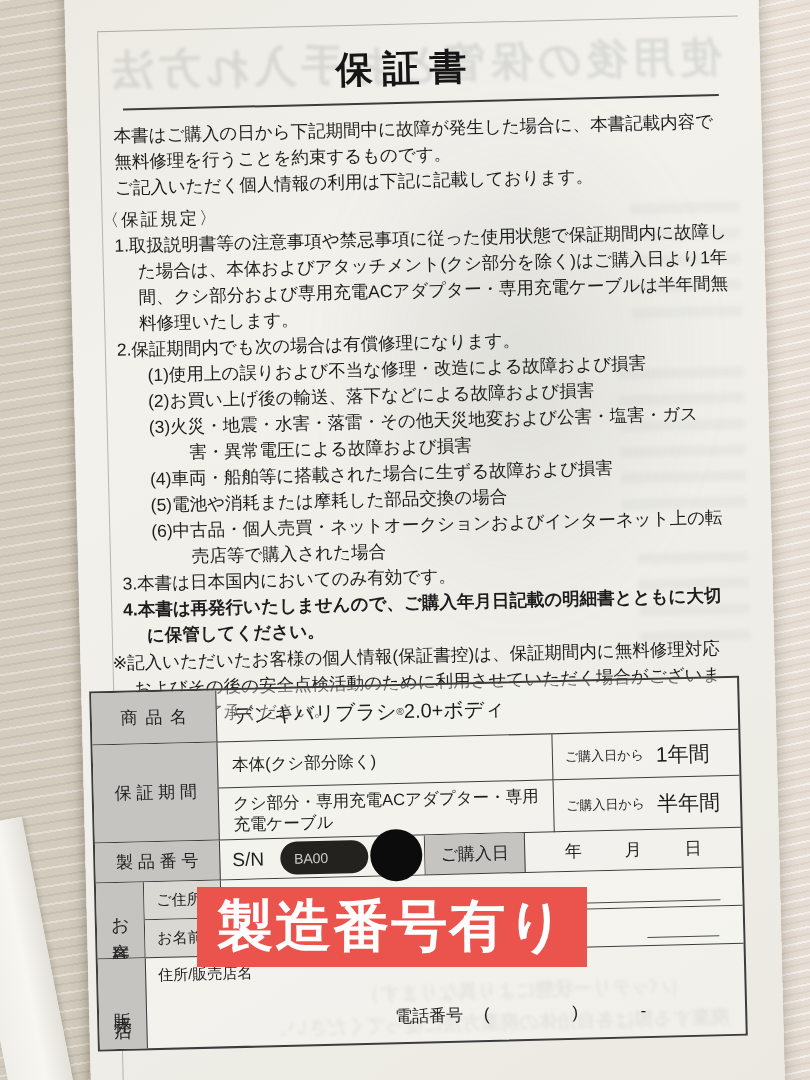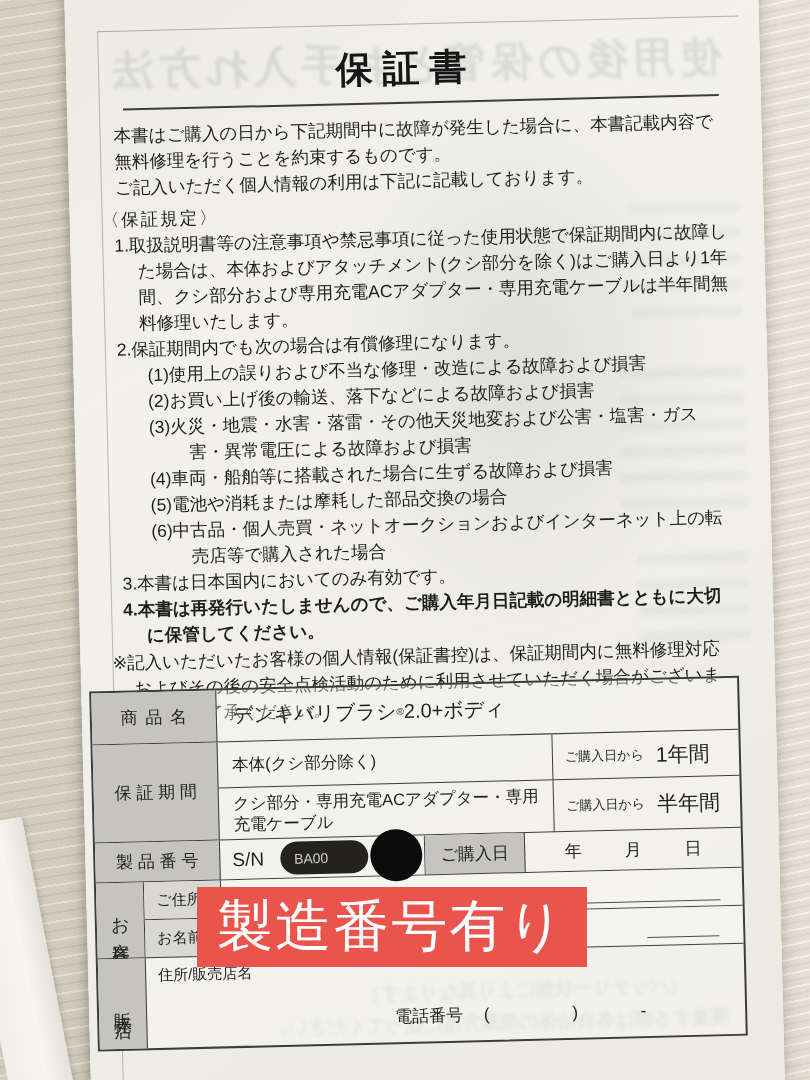--- a/index.html
+++ b/index.html
@@ -109,21 +109,21 @@
   .c-seller{flex-direction:column;align-items:stretch;justify-content:flex-start;}
   .seller-addr{padding:8px 0 0 12px;font-size:15px;}
   .phone-row{position:absolute;left:248px;bottom:14px;font-size:17px;white-space:nowrap;}
   .phone-row .po{margin-left:16px;}
   .phone-row .pc{margin-left:78px;}
   .phone-row .hy{margin-left:58px;}
   
   .overlay-banner{
     position:absolute;left:197px;top:887px;width:390px;height:80px;z-index:20;
     display:flex;align-items:center;justify-content:center;
-    color:#fff;font-weight:normal;font-size:56px;letter-spacing:2px;white-space:nowrap;
+    color:#fff;font-weight:bold;font-size:56px;letter-spacing:2px;white-space:nowrap;
   }
 </style>
 </head>
 <body>
 
 <div class="photo">
   <div class="wood-left"></div>
   <div class="cloth-right"></div>
   <div class="page-stack"></div>
 

